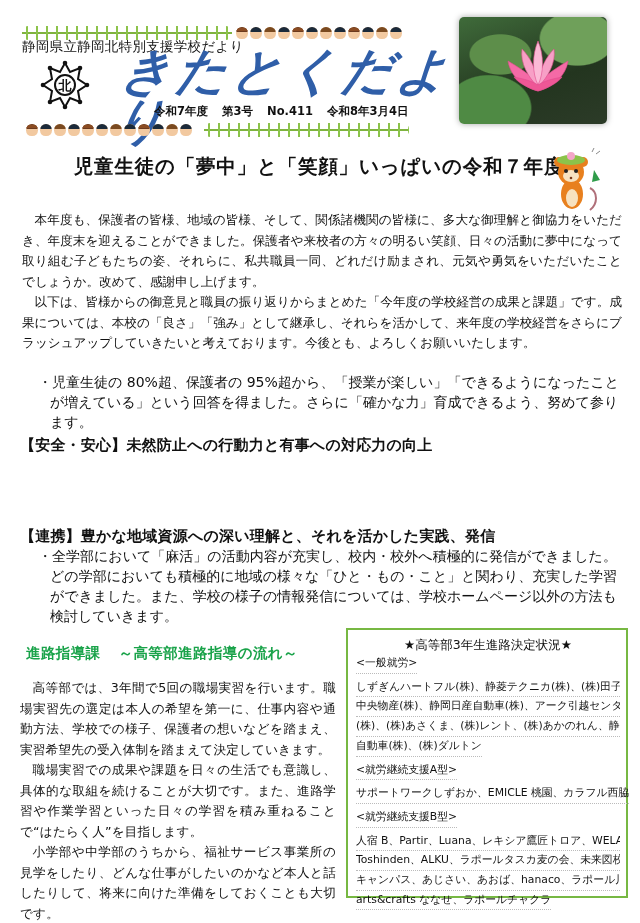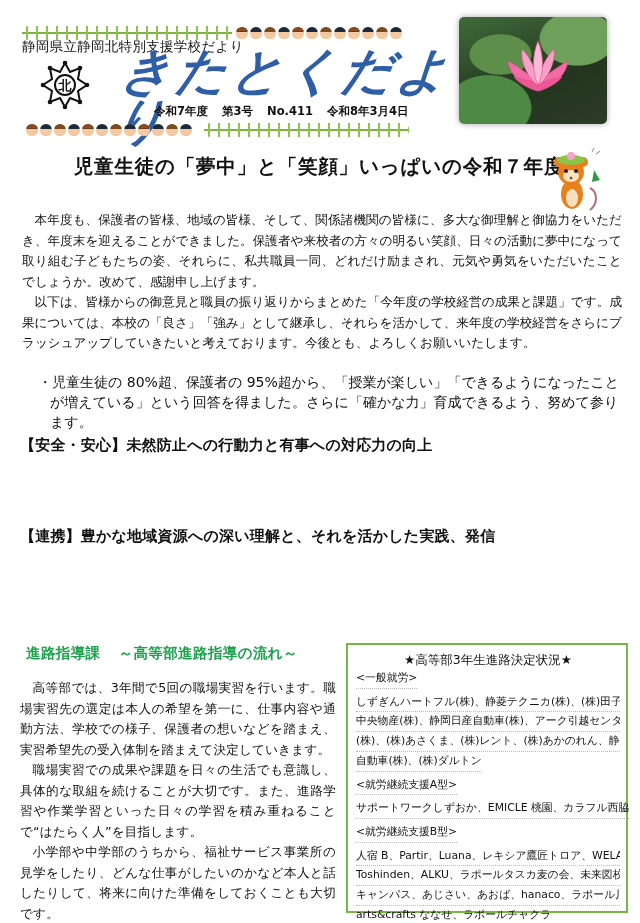--- a/index.html
+++ b/index.html
@@ -50,21 +50,21 @@
     .sec2 { top: 435px; }
     .sec3 { top: 526px; }
 
     
     .career-title { position: absolute; left: 26px; top: 644px; font-size: 14.5px; font-weight: bold; color: #1aa34a; letter-spacing: 0.4px; white-space: nowrap; }
     .career-title .sep { display: inline-block; width: 18px; }
     .career-body { position: absolute; left: 20px; top: 678px; width: 316px; font-size: 12.6px; line-height: 20.5px; color: #111; letter-spacing: 0.2px; text-align: justify; }
     .career-body p { text-indent: 1em; }
 
     
-    .status-box { position: absolute; left: 346px; top: 643px; width: 282px; height: 270px; border: 2.5px solid #77b843; padding: 6px 6px 4px 8px; }
+    .status-box { position: absolute; left: 346px; top: 628px; width: 282px; height: 270px; border: 2.5px solid #77b843; padding: 6px 6px 4px 8px; }
     .status-box h4 { text-align: center; font-size: 12.5px; font-weight: normal; line-height: 18px; margin-bottom: 0; }
     .status-box .cat, .status-box .line { font-size: 10.8px; line-height: 18.7px; border-bottom: 1px dotted #bbb; white-space: nowrap; overflow: hidden; }
     .status-box .cat { font-weight: normal; display: inline-block; border-bottom: 1px dotted #bbb; }
     .status-box .row { display: block; }
   </style>
 </head>
 <body>
 
 <header class="masthead">
 
@@ -176,20 +176,21 @@
 <section class="section sec1">
   <p class="bullet">・児童生徒の 80%超、保護者の 95%超から、「授業が楽しい」「できるようになったことが増えている」という回答を得ました。さらに「確かな力」育成できるよう、努めて参ります。</p>
 </section>
 
 <section class="section sec2">
   <h3>【安全・安心】未然防止への行動力と有事への対応力の向上</h3>
 </section>
 
 <section class="section sec3">
   <h3>【連携】豊かな地域資源への深い理解と、それを活かした実践、発信</h3>
+  <p class="bullet">・全学部において「麻活」の活動内容が充実し、校内・校外へ積極的に発信ができました。どの学部においても積極的に地域の様々な「ひと・もの・こと」と関わり、充実した学習ができました。また、学校の様子の情報発信については、学校ホームページ以外の方法も検討していきます。</p>
 </section>
 
 <div class="career-title">
   <span>進路指導課</span><span class="sep"></span><span>～高等部進路指導の流れ～</span>
 </div>
 
 <section class="career-body">
   <p>高等部では、3年間で5回の職場実習を行います。職場実習先の選定は本人の希望を第一に、仕事内容や通勤方法、学校での様子、保護者の想いなどを踏まえ、実習希望先の受入体制を踏まえて決定していきます。</p>
   <p>職場実習での成果や課題を日々の生活でも意識し、具体的な取組を続けることが大切です。また、進路学習や作業学習といった日々の学習を積み重ねることで“はたらく人”を目指します。</p>
   <p>小学部や中学部のうちから、福祉サービス事業所の見学をしたり、どんな仕事がしたいのかなど本人と話したりして、将来に向けた準備をしておくことも大切です。</p>

